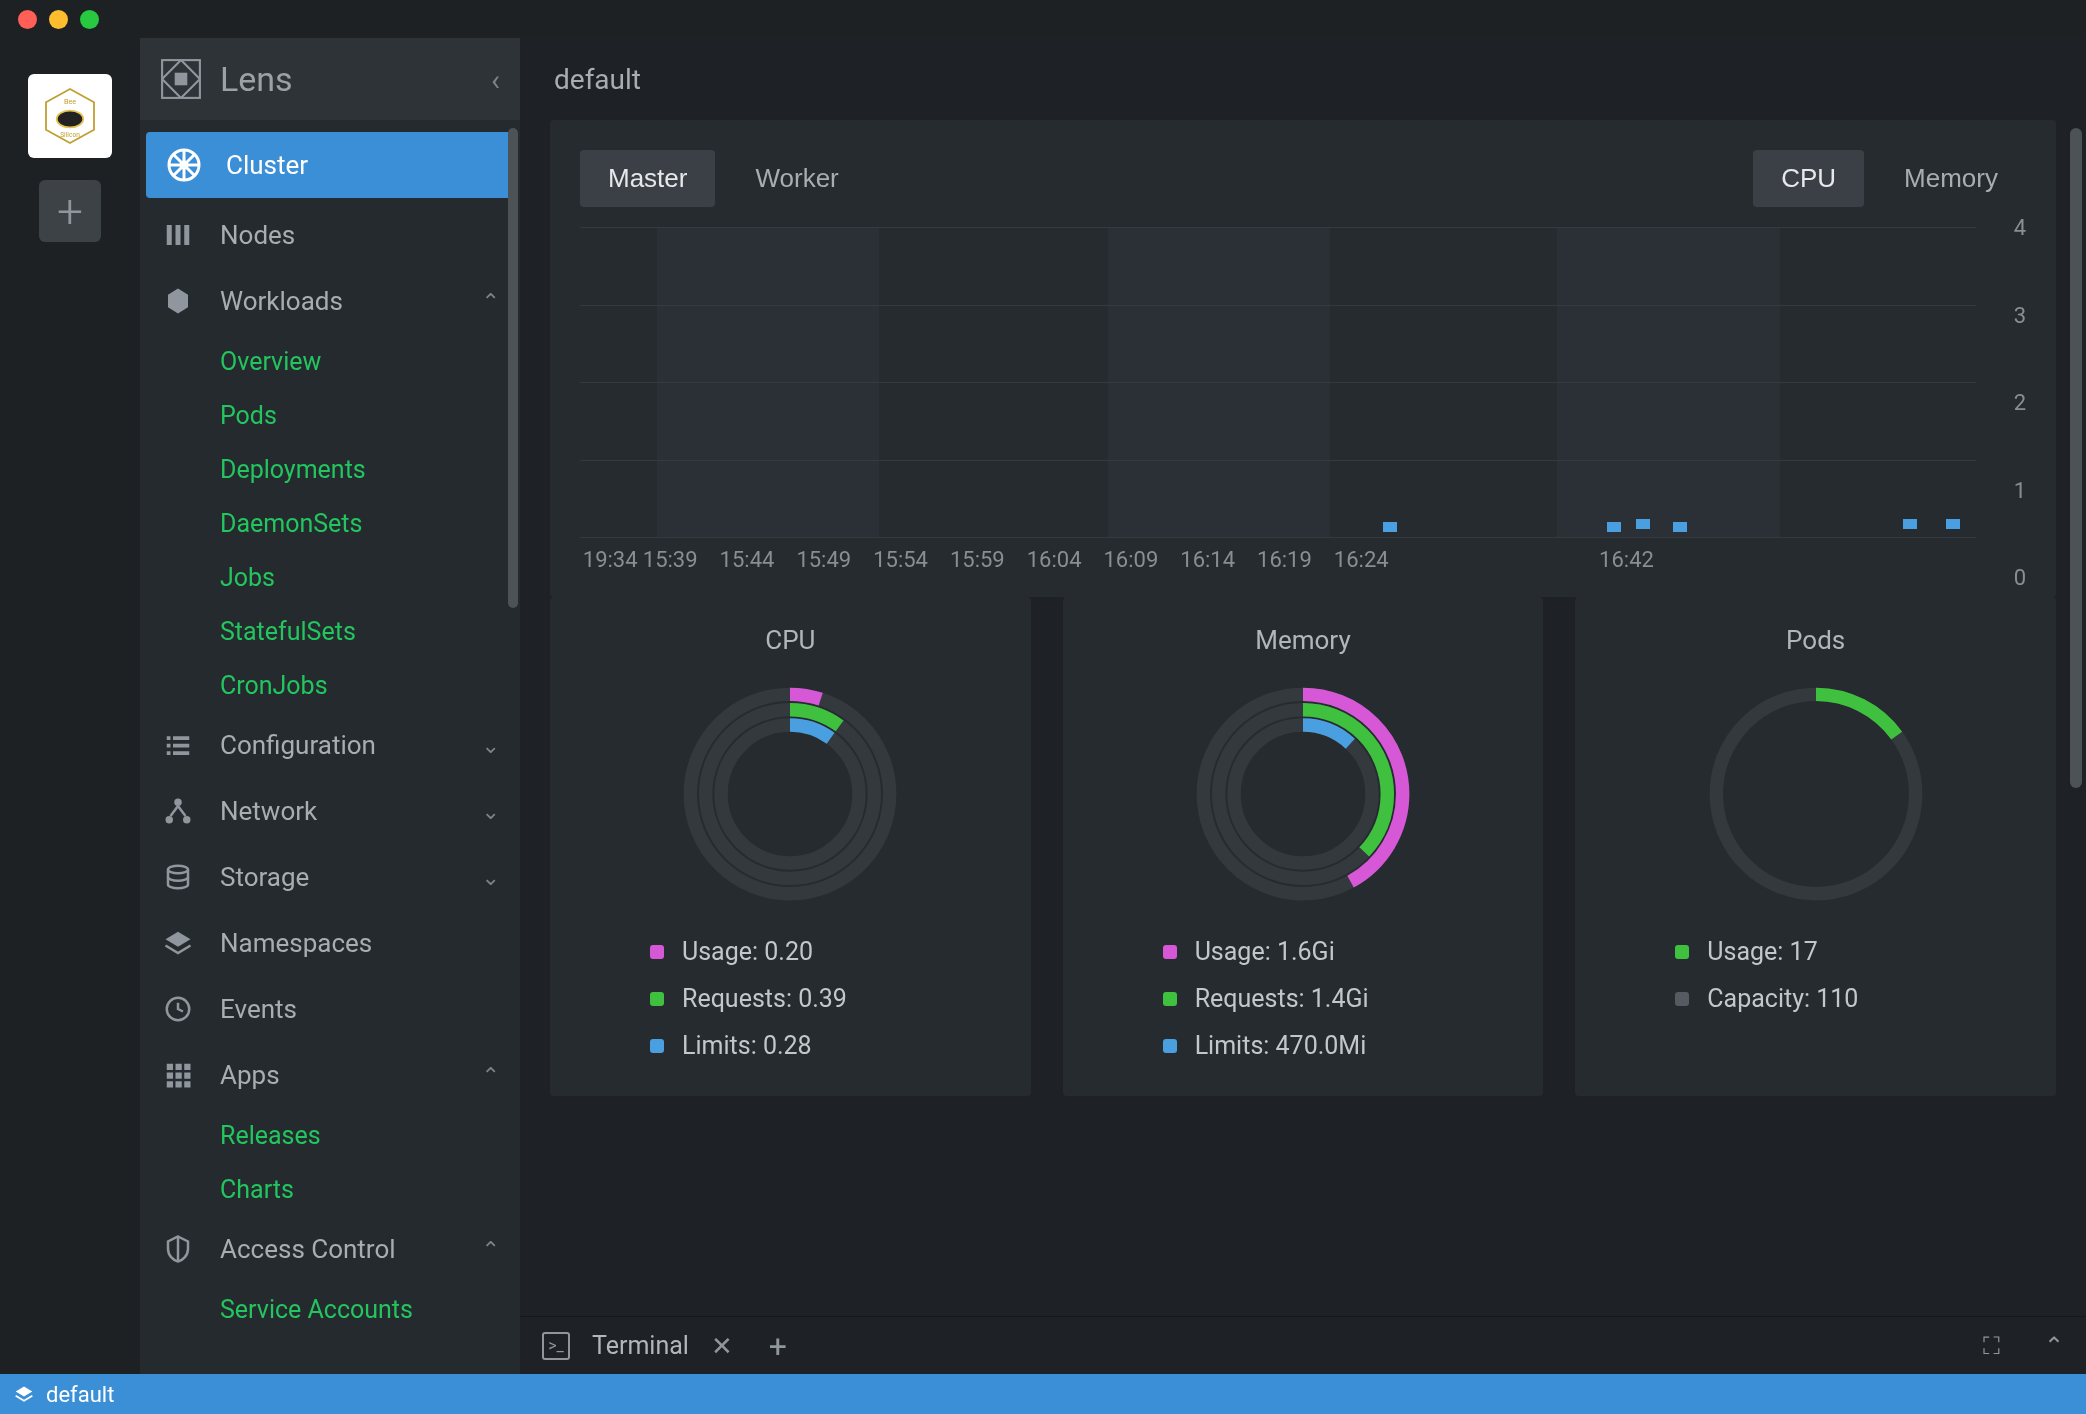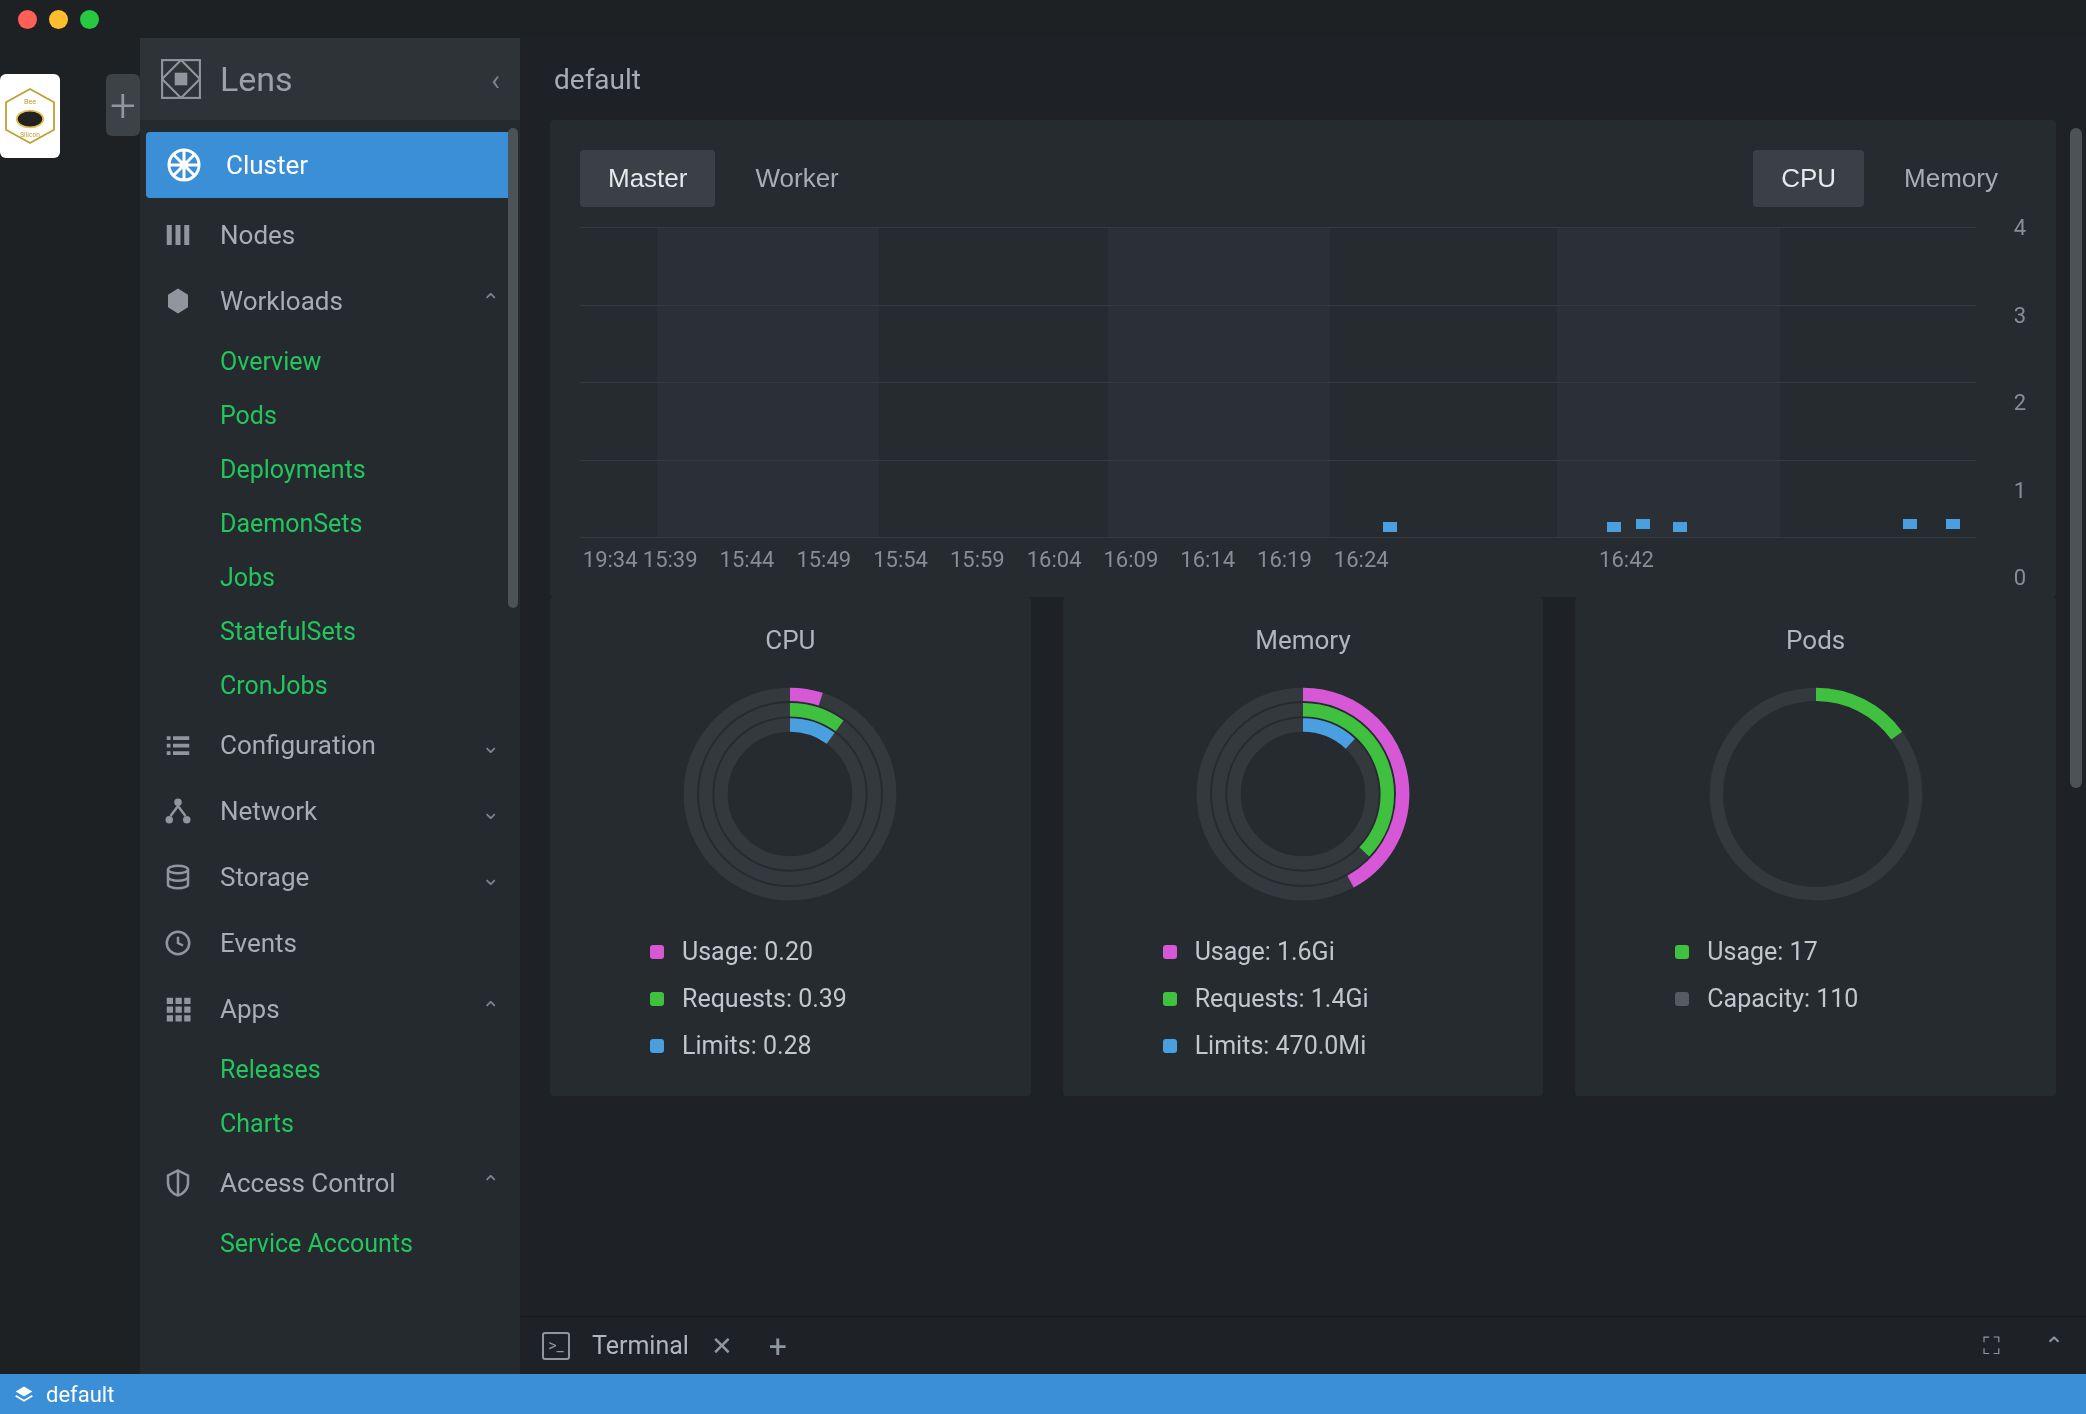--- a/index.html
+++ b/index.html
@@ -27,24 +27,24 @@
 .tl-green { background: #28c840; }
 .main-layout {
   flex: 1;
   display: flex;
   min-height: 0;
 }
 .far-left-rail {
   width: 140px;
   background: #1e2124;
   display: flex;
-  flex-direction: row;
-  align-items: flex-start;
+  flex-direction: column;
+  align-items: center;
   padding-top: 36px;
-  gap: 46px;
+  gap: 22px;
 }
 .cluster-logo {
   width: 84px;
   height: 84px;
   background: #fff;
   border-radius: 6px;
   display: flex;
   align-items: center;
   justify-content: center;
 }
@@ -435,20 +435,29 @@
       <div class="nav-item">
         <span class="nav-icon">
             <svg viewBox="0 0 24 24" width="30" height="30">
               <ellipse cx="12" cy="6" rx="8" ry="3" fill="none" stroke="#8f969d" stroke-width="2"></ellipse>
               <path d="M4 6 V18 a8 3 0 0 0 16 0 V6" fill="none" stroke="#8f969d" stroke-width="2"></path>
               <path d="M4 12 a8 3 0 0 0 16 0" fill="none" stroke="#8f969d" stroke-width="2"></path>
             </svg>
           </span>
         <span>Storage</span>
         <span class="chev">⌄</span>
+      </div>
+      <div class="nav-item">
+        <span class="nav-icon">
+            <svg viewBox="0 0 24 24" width="30" height="30">
+              <polygon points="12,3 22,9 12,15 2,9" fill="#8f969d"></polygon>
+              <polyline points="2,14 12,20 22,14" fill="none" stroke="#8f969d" stroke-width="2"></polyline>
+            </svg>
+          </span>
+        <span>Namespaces</span>
       </div>
       <div class="nav-item">
         <span class="nav-icon">
             <svg viewBox="0 0 24 24" width="30" height="30">
               <circle cx="12" cy="12" r="9" fill="none" stroke="#8f969d" stroke-width="2"></circle>
               <path d="M12 7 V12 L16 14" stroke="#8f969d" stroke-width="2" fill="none"></path>
             </svg>
           </span>
         <span>Events</span>
       </div>

